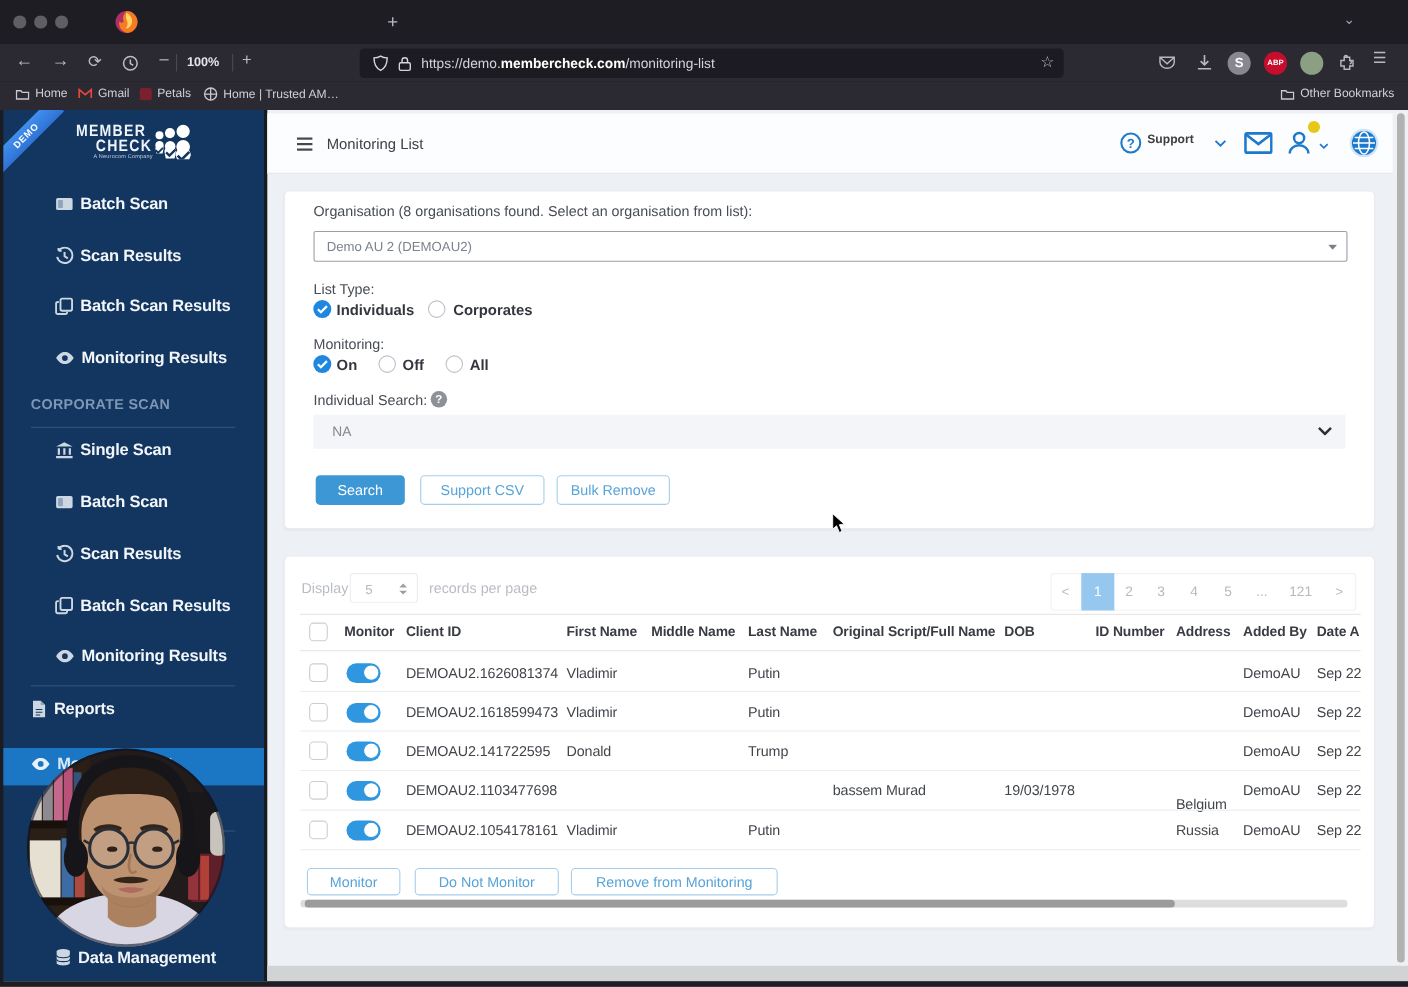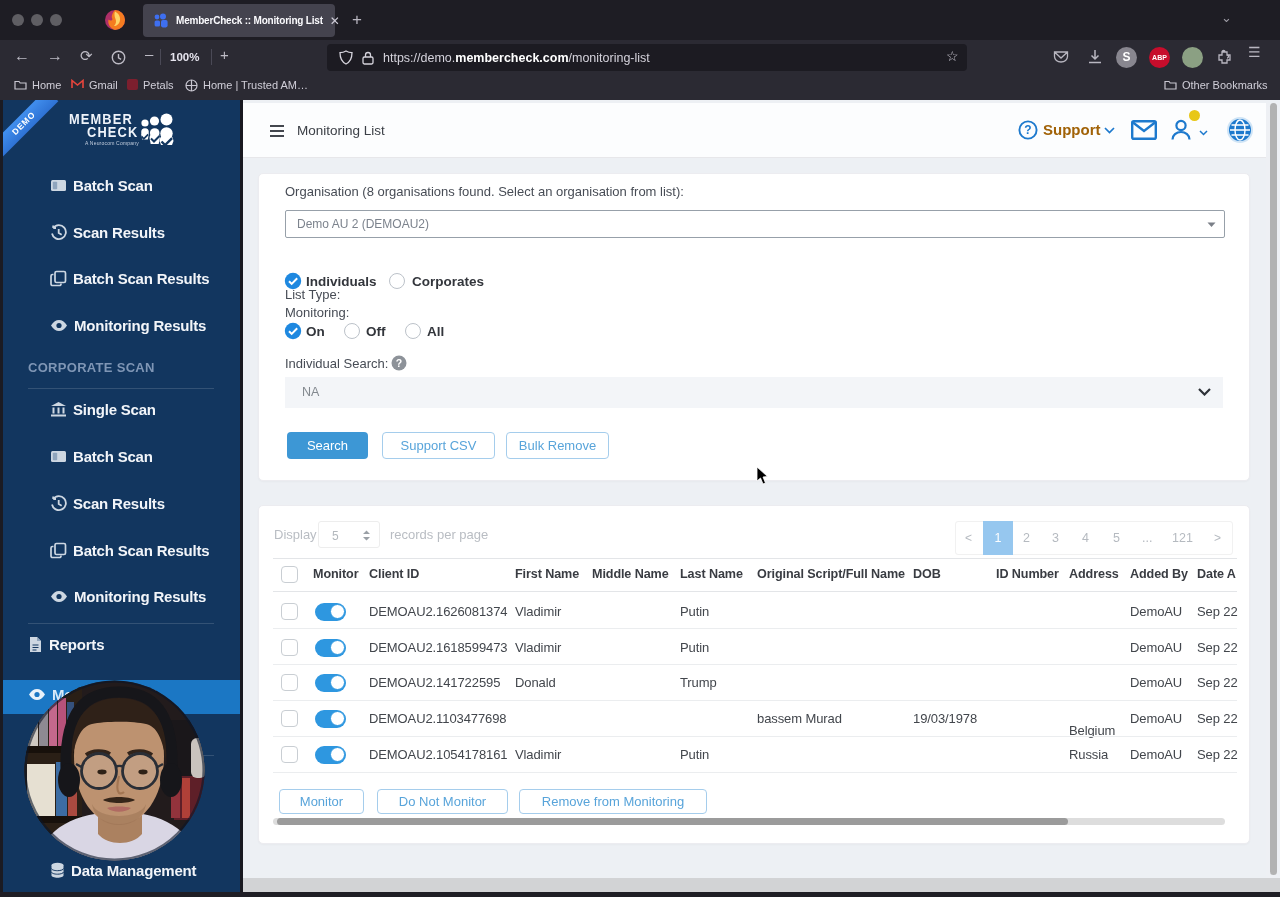--- a/index.html
+++ b/index.html
@@ -14,21 +14,21 @@
          color:#fbfbfe; font-size:10px; font-weight:700; display:flex; align-items:center; white-space:nowrap; letter-spacing:-0.2px; }
   #tab svg, #tab span { flex:0 0 auto; }
   #newtab { left:348px; top:11px; width:18px; height:18px; color:#b9b7c1; font-size:17px; line-height:18px; text-align:center; }
   #winchev { right:48px; top:10px; color:#9f9da7; font-size:13px; }
 
   #toolbar { left:0; top:40px; width:1280px; height:34px; background:#2b2a33; }
   .ticon { color:#bdbbc5; font-size:15px; top:7px; }
   #urlbar { left:327px; top:4px; width:640px; height:27px; background:#1c1b22; border-radius:4px;
             display:flex; align-items:center; color:#d5d3dc; font-size:12.5px; }
   #bookmarks { left:0; top:74px; width:1280px; height:26px; background:#2b2a33; color:#d0ced8; font-size:11px; }
-  .bm { display:inline-flex; gap:5px; position:absolute; top:5px; }
+  .bm { display:inline-flex; align-items:center; gap:5px; position:absolute; top:5px; }
 
   
   #app { left:0; top:100px; width:1280px; height:793px; background:#edf0f4; }
   #sidebar { left:0; top:0; width:240px; height:792px; background:#12365f; overflow:hidden; }
   #sidedark { left:240px; top:0; width:3px; height:792px; background:#191920; }
   #leftedge { left:0; top:0; width:3px; height:793px; background:#1b1b22; }
 
   .mitem { position:absolute; color:#f2f5f9; font-size:15px; font-weight:700; letter-spacing:-0.2px; display:flex; align-items:center; gap:6px; }
   .mitem svg { flex:0 0 auto; }
   .sect { position:absolute; color:#7f96b5; font-size:13px; font-weight:700; letter-spacing:0.3px; }
@@ -55,30 +55,20 @@
 
 <div id="tabbar" class="abs">
   <div class="tl abs" style="left:12px;"></div>
   <div class="tl abs" style="left:31px;"></div>
   <div class="tl abs" style="left:50px;"></div>
   <svg class="abs" style="left:104px; top:9px;" width="22" height="22" viewBox="0 0 22 22">
     <circle cx="11" cy="11" r="10" fill="#ad2f68"></circle>
     <path d="M11 1 A10 10 0 0 1 21 11 A10 10 0 0 1 11 21 C6 19 3.5 15 4.5 10.5 C6 12 8 12 8.5 10 C7 8 8 4 11 1 Z" fill="#f57c20"></path>
     <path d="M11 2.5 C14 4 16.5 7 16 11 C15.5 15 12.5 17 10 17 C12 15 12.5 12.5 11.5 10 C10.5 7.5 10 5 11 2.5 Z" fill="#ffd567"></path>
   </svg>
-  <div id="tab" class="abs">
-    <svg style="margin:0 7px 0 10px;" width="16" height="16" viewBox="0 0 16 16">
-      <circle cx="4" cy="4" r="2.4" fill="#3e6ff0"></circle>
-        <circle cx="10" cy="3.4" r="3" fill="#3e6ff0"></circle>
-      <rect x="1.6" y="7.5" width="5.4" height="6" rx="1.6" fill="#3e6ff0"></rect>
-      <rect x="8" y="7" width="6.6" height="7.4" rx="1.8" fill="#3e6ff0"></rect>
-    </svg>
-    <span>MemberCheck :: Monitoring List</span>
-    <span style="margin-left:7px; font-weight:400; font-size:12px; color:#cfcdd8;">✕</span>
-  </div>
   <div id="newtab" class="abs">+</div>
   <div id="winchev" class="abs">⌄</div>
 </div>
 
 <div id="toolbar" class="abs">
   <div class="ticon abs" style="left:14px; font-size:16px;">←</div>
   <div class="ticon abs" style="left:47px; font-size:16px;">→</div>
   <div class="ticon abs" style="left:80px;">⟳</div>
   <svg class="abs" style="left:111px; top:10px;" width="15" height="15" viewBox="0 0 15 15">
     <circle cx="7.5" cy="7.5" r="6.2" fill="none" stroke="#bdbbc5" stroke-width="1.4"></circle>
@@ -260,21 +250,21 @@
 
   <div class="abs" style="left:270px; top:24.5px; width:14px; height:2.4px; background:#43474e;"></div>
   <div class="abs" style="left:270px; top:29.8px; width:14px; height:2.4px; background:#43474e;"></div>
   <div class="abs" style="left:270px; top:35px; width:14px; height:2.4px; background:#43474e;"></div>
   <div class="abs" style="left:297px; top:23px; color:#3c4047; font-size:13.5px;">Monitoring List</div>
 
   <svg class="abs" style="left:1018px; top:20px;" width="20" height="20" viewBox="0 0 20 20">
     <circle cx="10" cy="10" r="8.6" fill="none" stroke="#1d79cd" stroke-width="1.9"></circle>
     <text x="10" y="14.2" text-anchor="middle" font-size="12" font-weight="bold" fill="#1d79cd" font-family="Liberation Sans">?</text>
   </svg>
-  <div class="abs" style="left:1043px; top:21px; color:#a16207; font-size:15px; font-weight:700;">Support</div>
+  <div class="abs" style="left:1043px; top:21px; color:#404040; font-size:11px; font-weight:700;">Support</div>
   <svg class="abs" style="left:1104px; top:27px;" width="11" height="7" viewBox="0 0 11 7">
       <path d="M1 1 l4.5 4.5 L10 1" fill="none" stroke="#1d79cd" stroke-width="1.7"></path>
     </svg>
   <svg class="abs" style="left:1131px; top:20px;" width="26" height="20" viewBox="0 0 26 20">
     <rect x="1.2" y="1.2" width="23.6" height="17.6" rx="1.6" fill="none" stroke="#1d79cd" stroke-width="2.4"></rect>
     <path d="M2 2.5 L13 11 L24 2.5" fill="none" stroke="#1d79cd" stroke-width="2.4"></path>
   </svg>
   <svg class="abs" style="left:1170px; top:18px;" width="26" height="24" viewBox="0 0 26 24">
     <circle cx="11" cy="7.5" r="4.6" fill="none" stroke="#1d79cd" stroke-width="2.2"></circle>
     <path d="M2.5 21.5 a8.5 7.5 0 0 1 17 0" fill="none" stroke="#1d79cd" stroke-width="2.2"></path>
@@ -291,21 +281,21 @@
   </svg>
 
   <div class="panel abs" style="left:258px; top:73px; width:992px; height:308px;"></div>
   <div class="lbl abs" style="left:285px; top:84px;">Organisation (8 organisations found. Select an organisation from list):</div>
   <div class="abs" style="left:285px; top:110px; width:940px; height:28px; background:#fff; border:1px solid #97a0a9; border-radius:2px;">
     <div style="position:absolute; left:11px; top:6px; color:#7c838d; font-size:12px;">Demo AU 2 (DEMOAU2)</div>
     <svg style="position:absolute; right:8px; top:11px;" width="9" height="6" viewBox="0 0 9 6">
         <path d="M0.5 0.5 L4.5 5 L8.5 0.5 Z" fill="#7a7f87"></path>
       </svg>
   </div>
-  <div class="lbl abs" style="left:285px; top:155px;margin-top:32px;">List Type:</div>
+  <div class="lbl abs" style="left:285px; top:155px;">List Type:</div>
   <svg class="abs" style="left:284px; top:172px;" width="18" height="18" viewBox="0 0 18 18">
       <circle cx="9" cy="9" r="8.2" fill="#1e88e0"></circle>
       <path d="M5 9.2 l2.7 2.7 L13.2 6.3" stroke="#fff" stroke-width="2" fill="none"></path>
     </svg>
   <div class="radio-lbl abs" style="left:306px; top:174px;">Individuals</div>
   <div class="runchk abs" style="left:389px; top:173px;"></div>
   <div class="radio-lbl abs" style="left:412px; top:174px;">Corporates</div>
 
   <div class="lbl abs" style="left:285px; top:205px;">Monitoring:</div>
   <svg class="abs" style="left:284px; top:222px;" width="18" height="18" viewBox="0 0 18 18">

